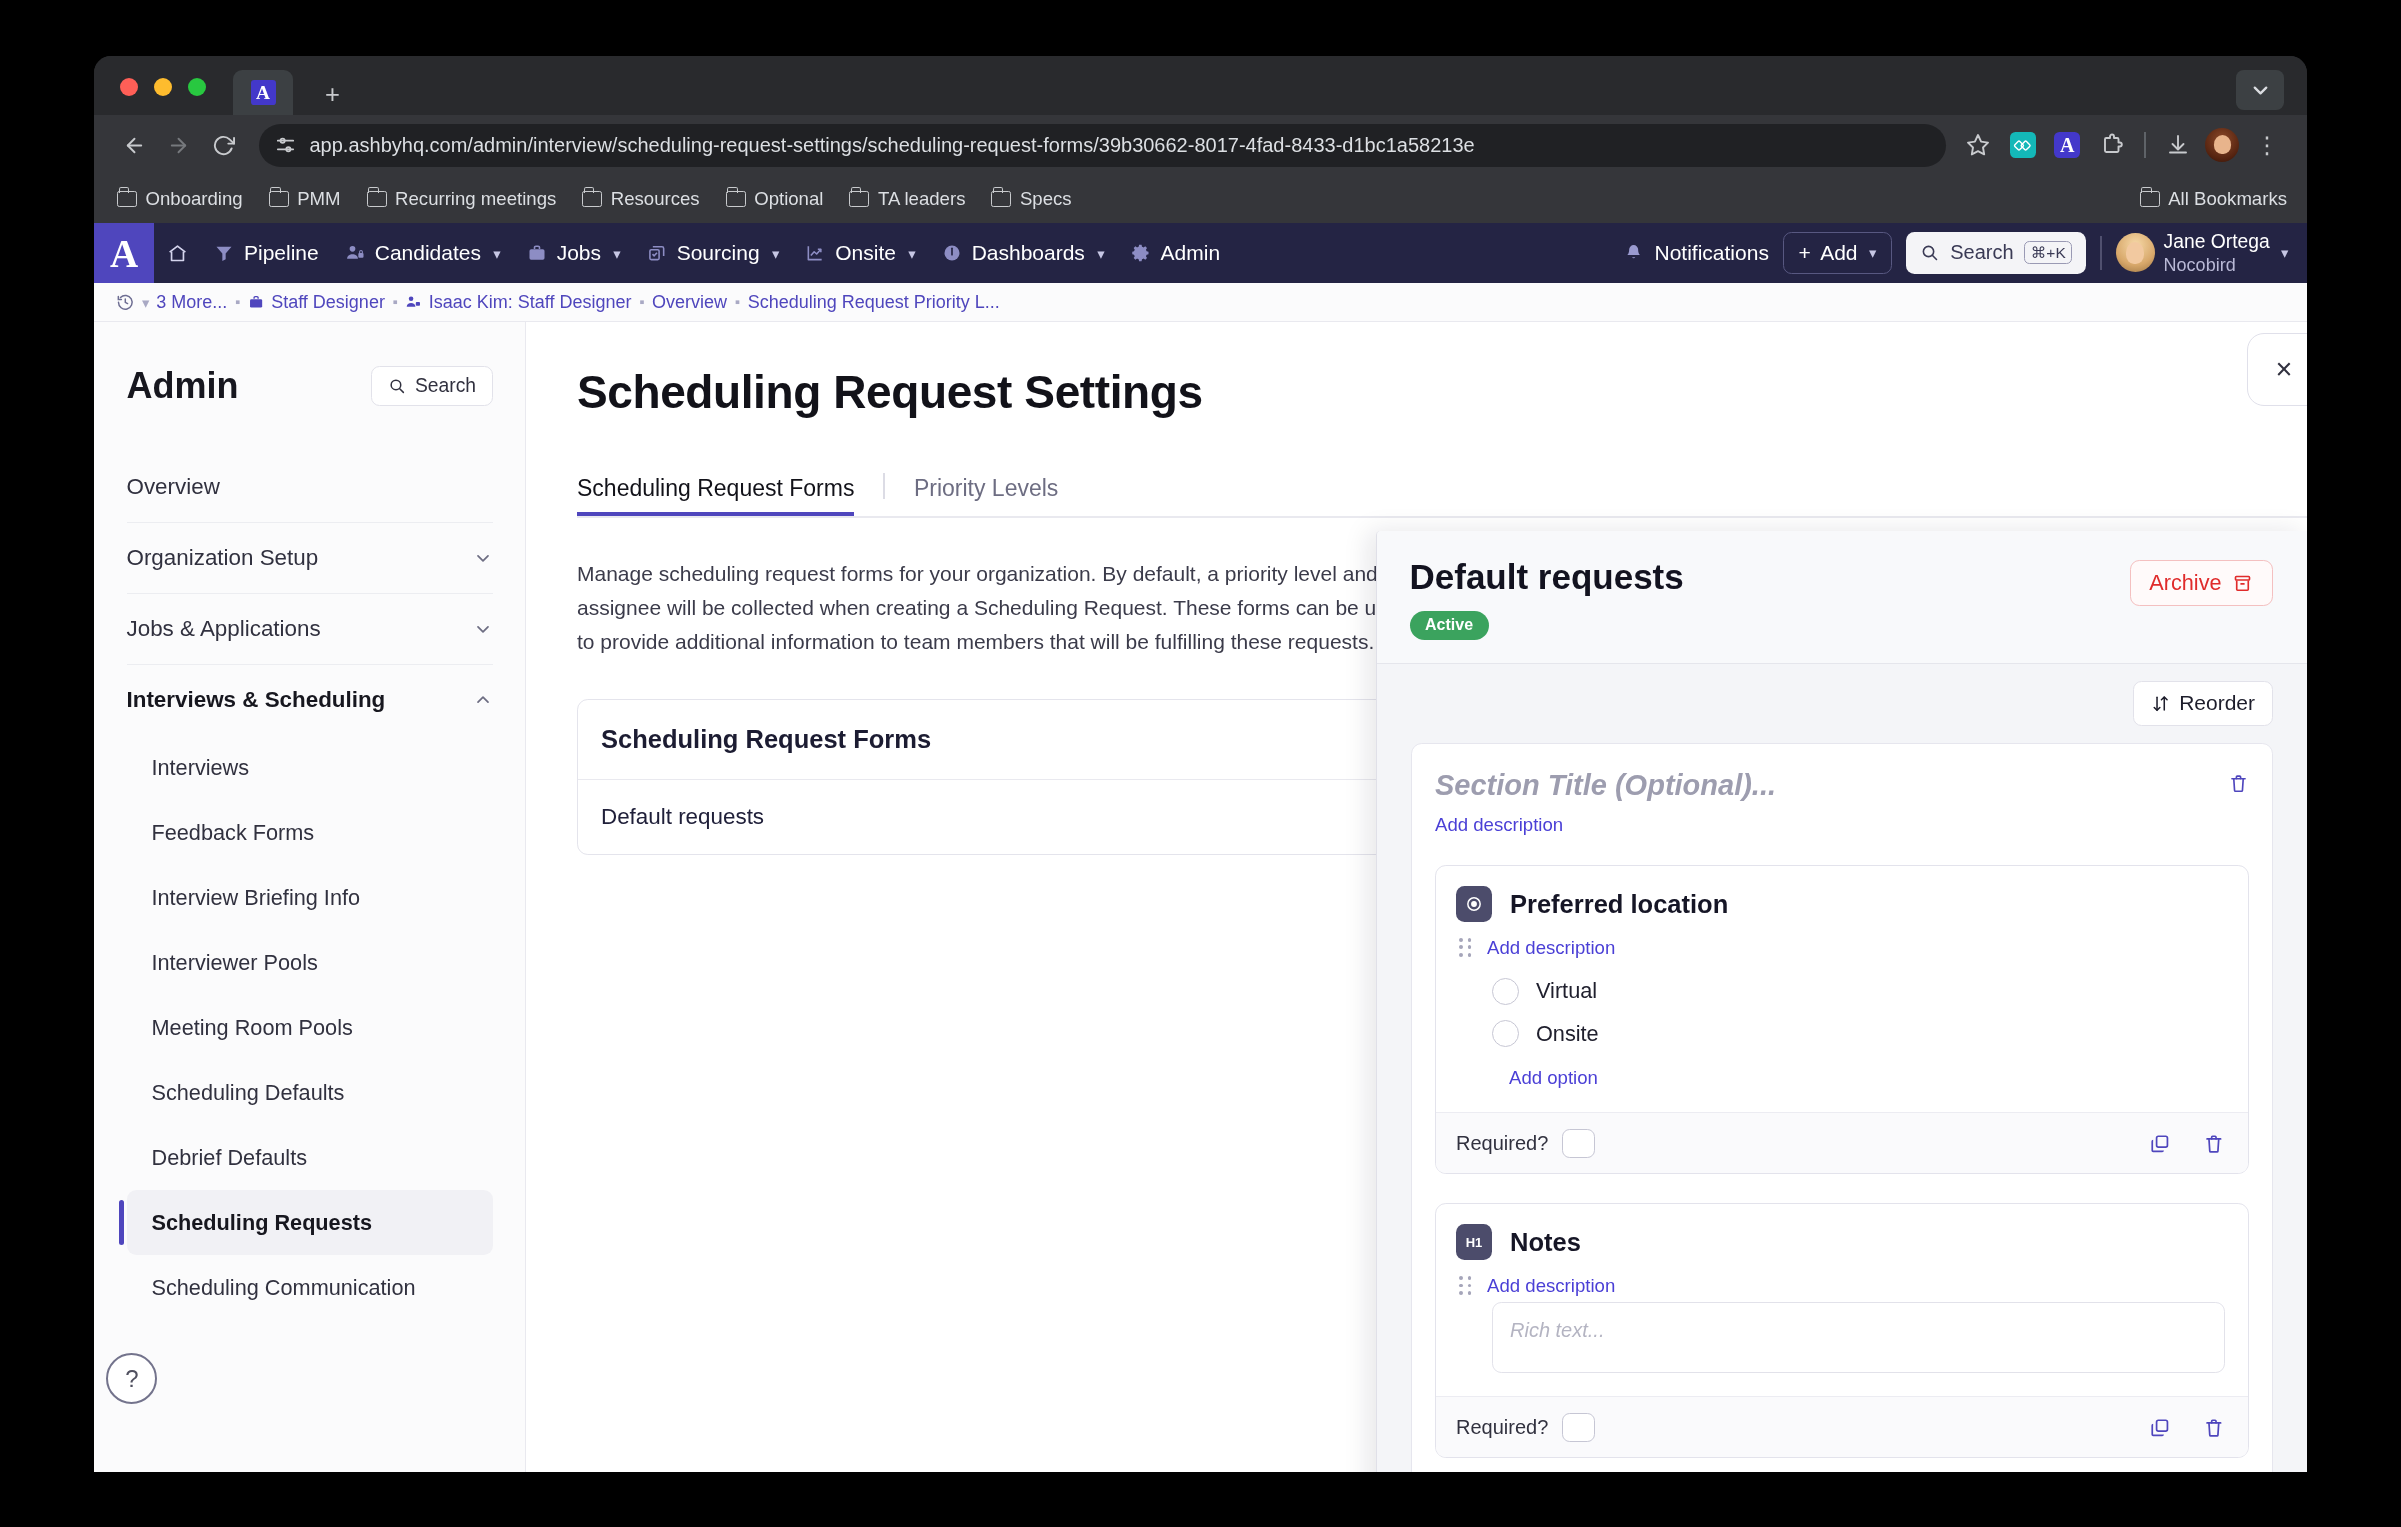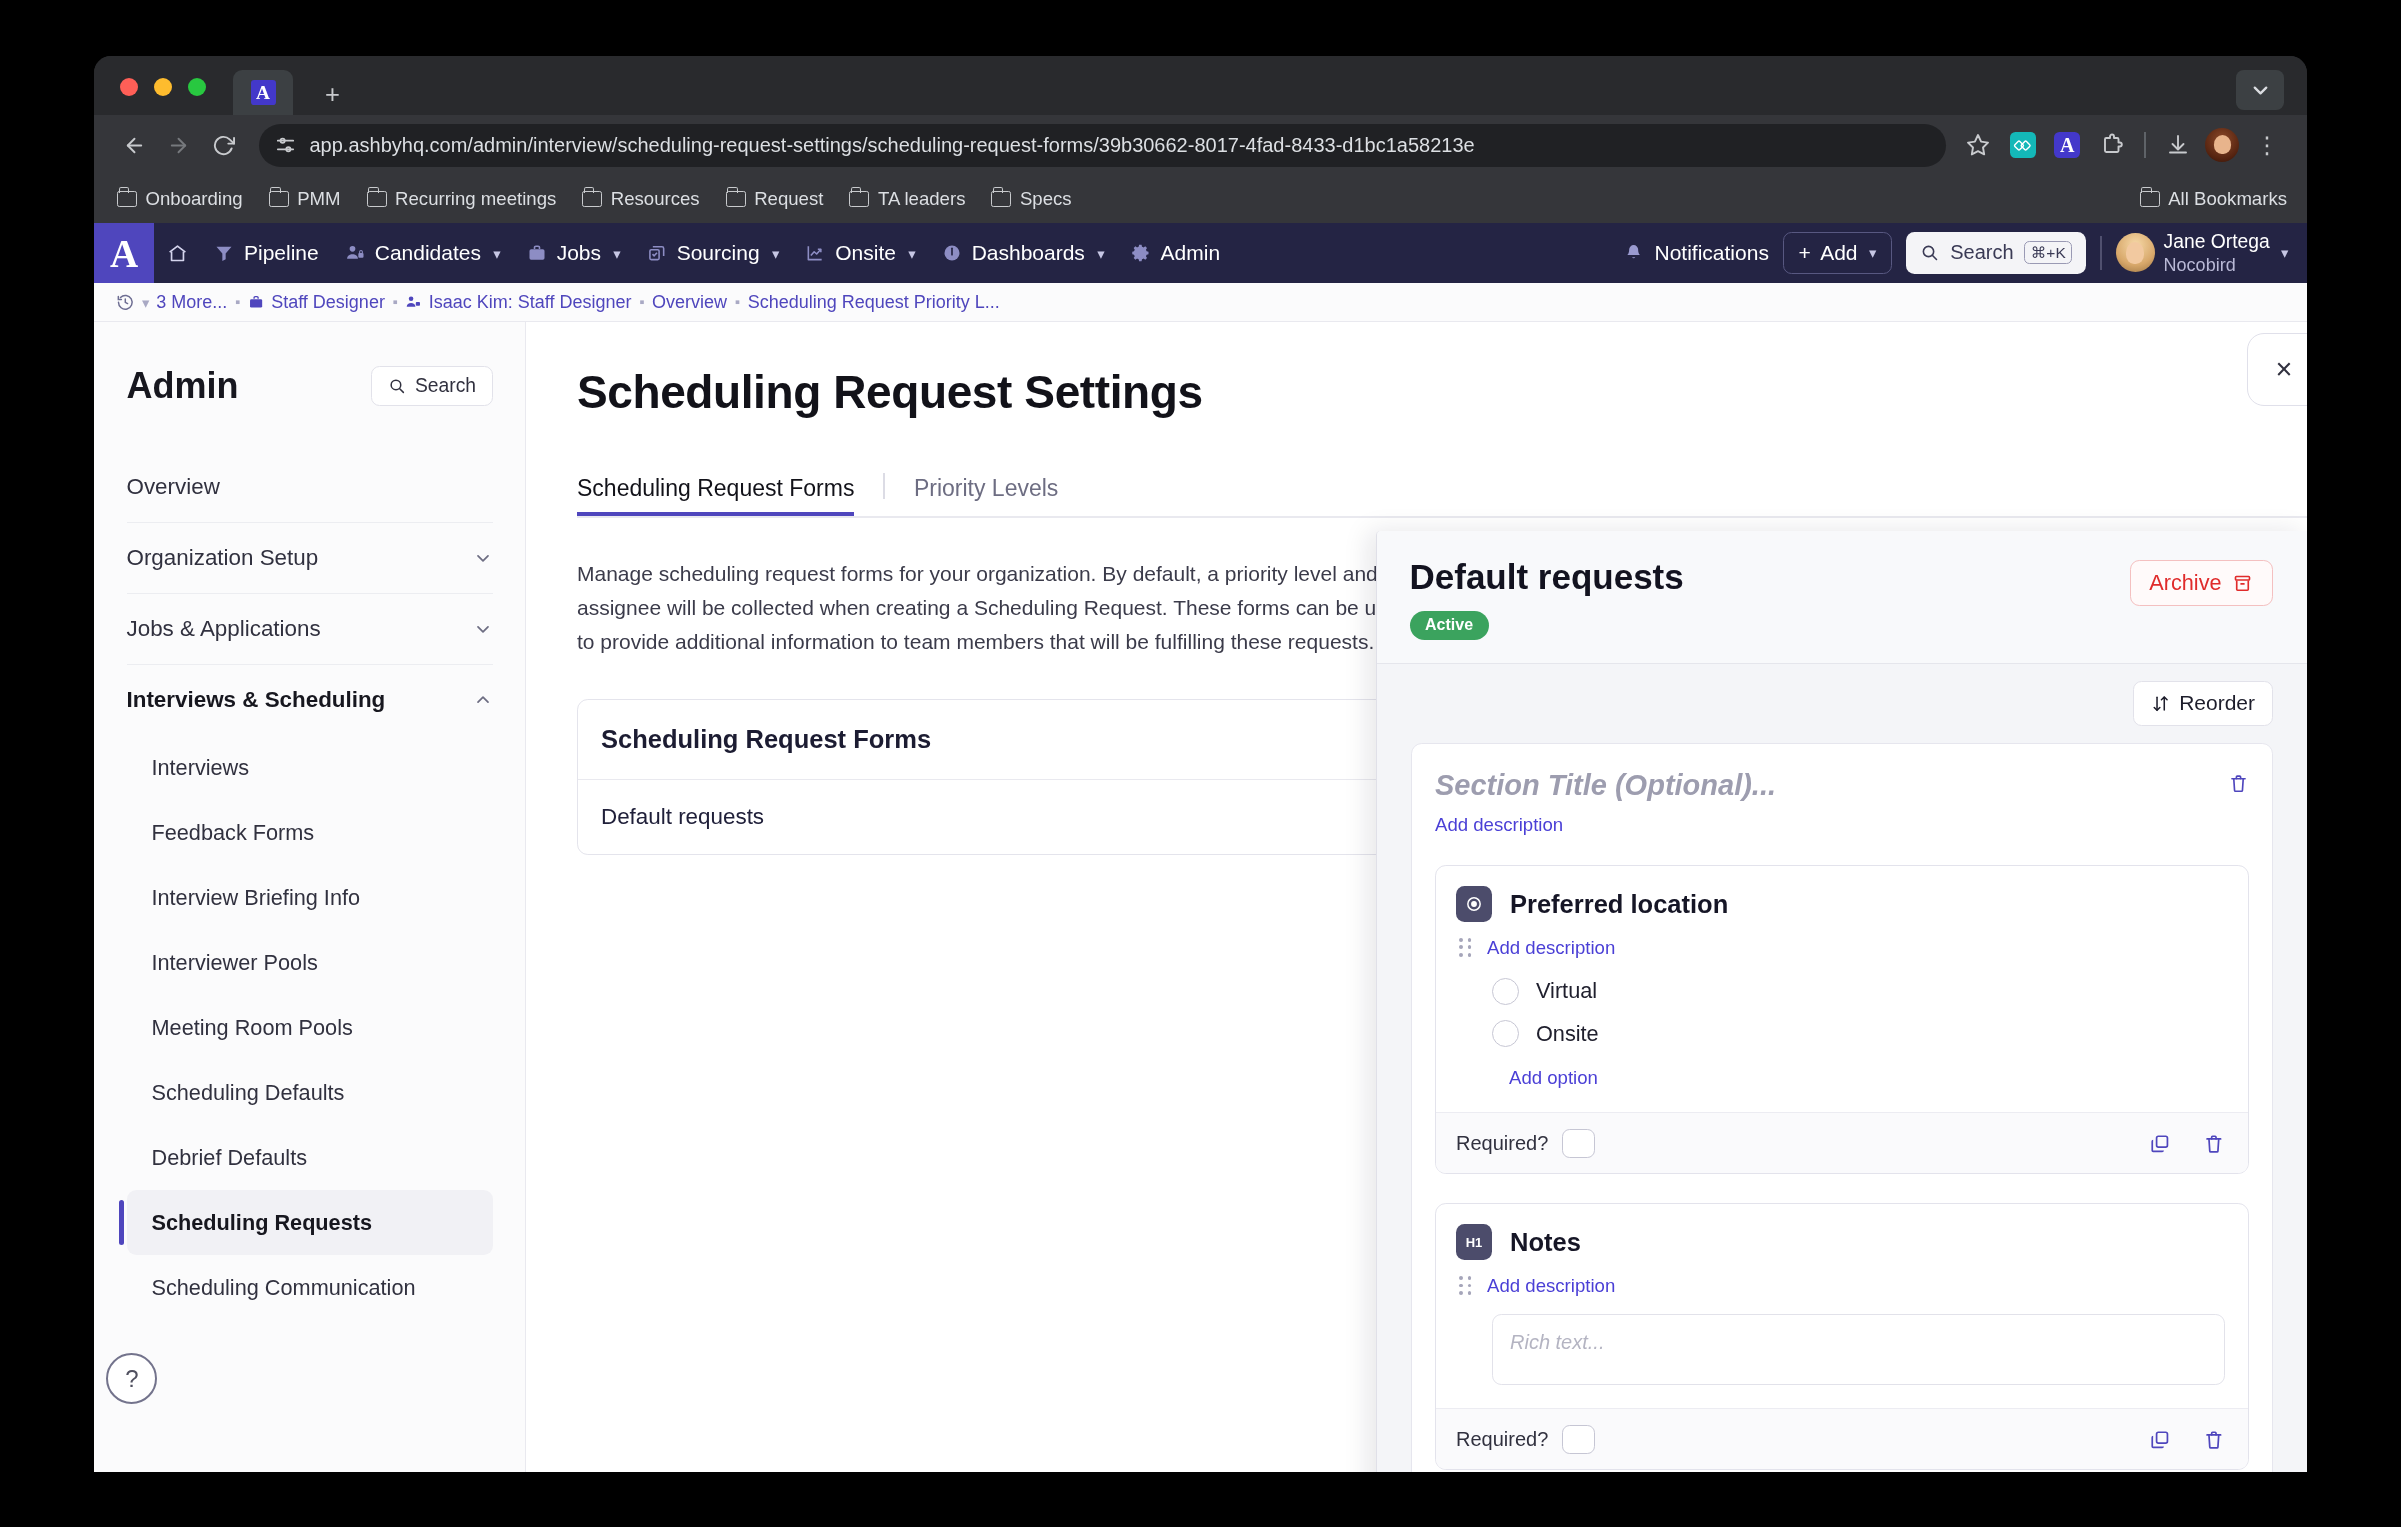--- a/index.html
+++ b/index.html
@@ -423,21 +423,21 @@
   .drag-handle i { width: 3.9px; height: 3.9px; border-radius: 50%; background: #a6a6ba; display: block; }
   .opt-list { margin-top: 18.6px; padding-left: 36px; }
   .opt-row { display: flex; align-items: center; gap: 17px; margin-bottom: 15.5px; }
   .radio-circle {
     width: 27px; height: 27px; border-radius: 50%;
     border: 1.9px solid #c7c7d4; background: #fff; flex: none;
   }
   .opt-label { font-size: 21.7px; color: #20202e; }
   #add-option-link { margin-left: 17px; display: inline-block; margin-top: 4.6px; }
   .rich-text-box {
-    margin-top: 17px; margin-left: 36px;
+    margin-top: 5px; margin-left: 36px;
     border: 1.5px solid #e2e2ea; border-radius: 9.3px;
     height: 71px; padding: 15.5px 17px;
     font-size: 20px; font-style: italic; color: #b4b4c2;
   }
   .q-footer {
     border-top: 1.5px solid #ececf2; background: #fafafc;
     display: flex; align-items: center;
     padding: 15.5px 23px 15.5px 20px;
   }
   .required-label { font-size: 20px; color: #31313f; margin-right: 14px; }
@@ -552,21 +552,21 @@
     <div class="bookmark">
         <span class="folder-glyph"></span>
         <span>Recurring meetings</span>
       </div>
     <div class="bookmark">
         <span class="folder-glyph"></span>
         <span>Resources</span>
       </div>
     <div class="bookmark">
         <span class="folder-glyph"></span>
-        <span>Request</span>
+        <span>Optional</span>
       </div>
     <div class="bookmark">
         <span class="folder-glyph"></span>
         <span>TA leaders</span>
       </div>
     <div class="bookmark">
         <span class="folder-glyph"></span>
         <span>Specs</span>
       </div>
     <div class="bookmark" id="all-bookmarks">

